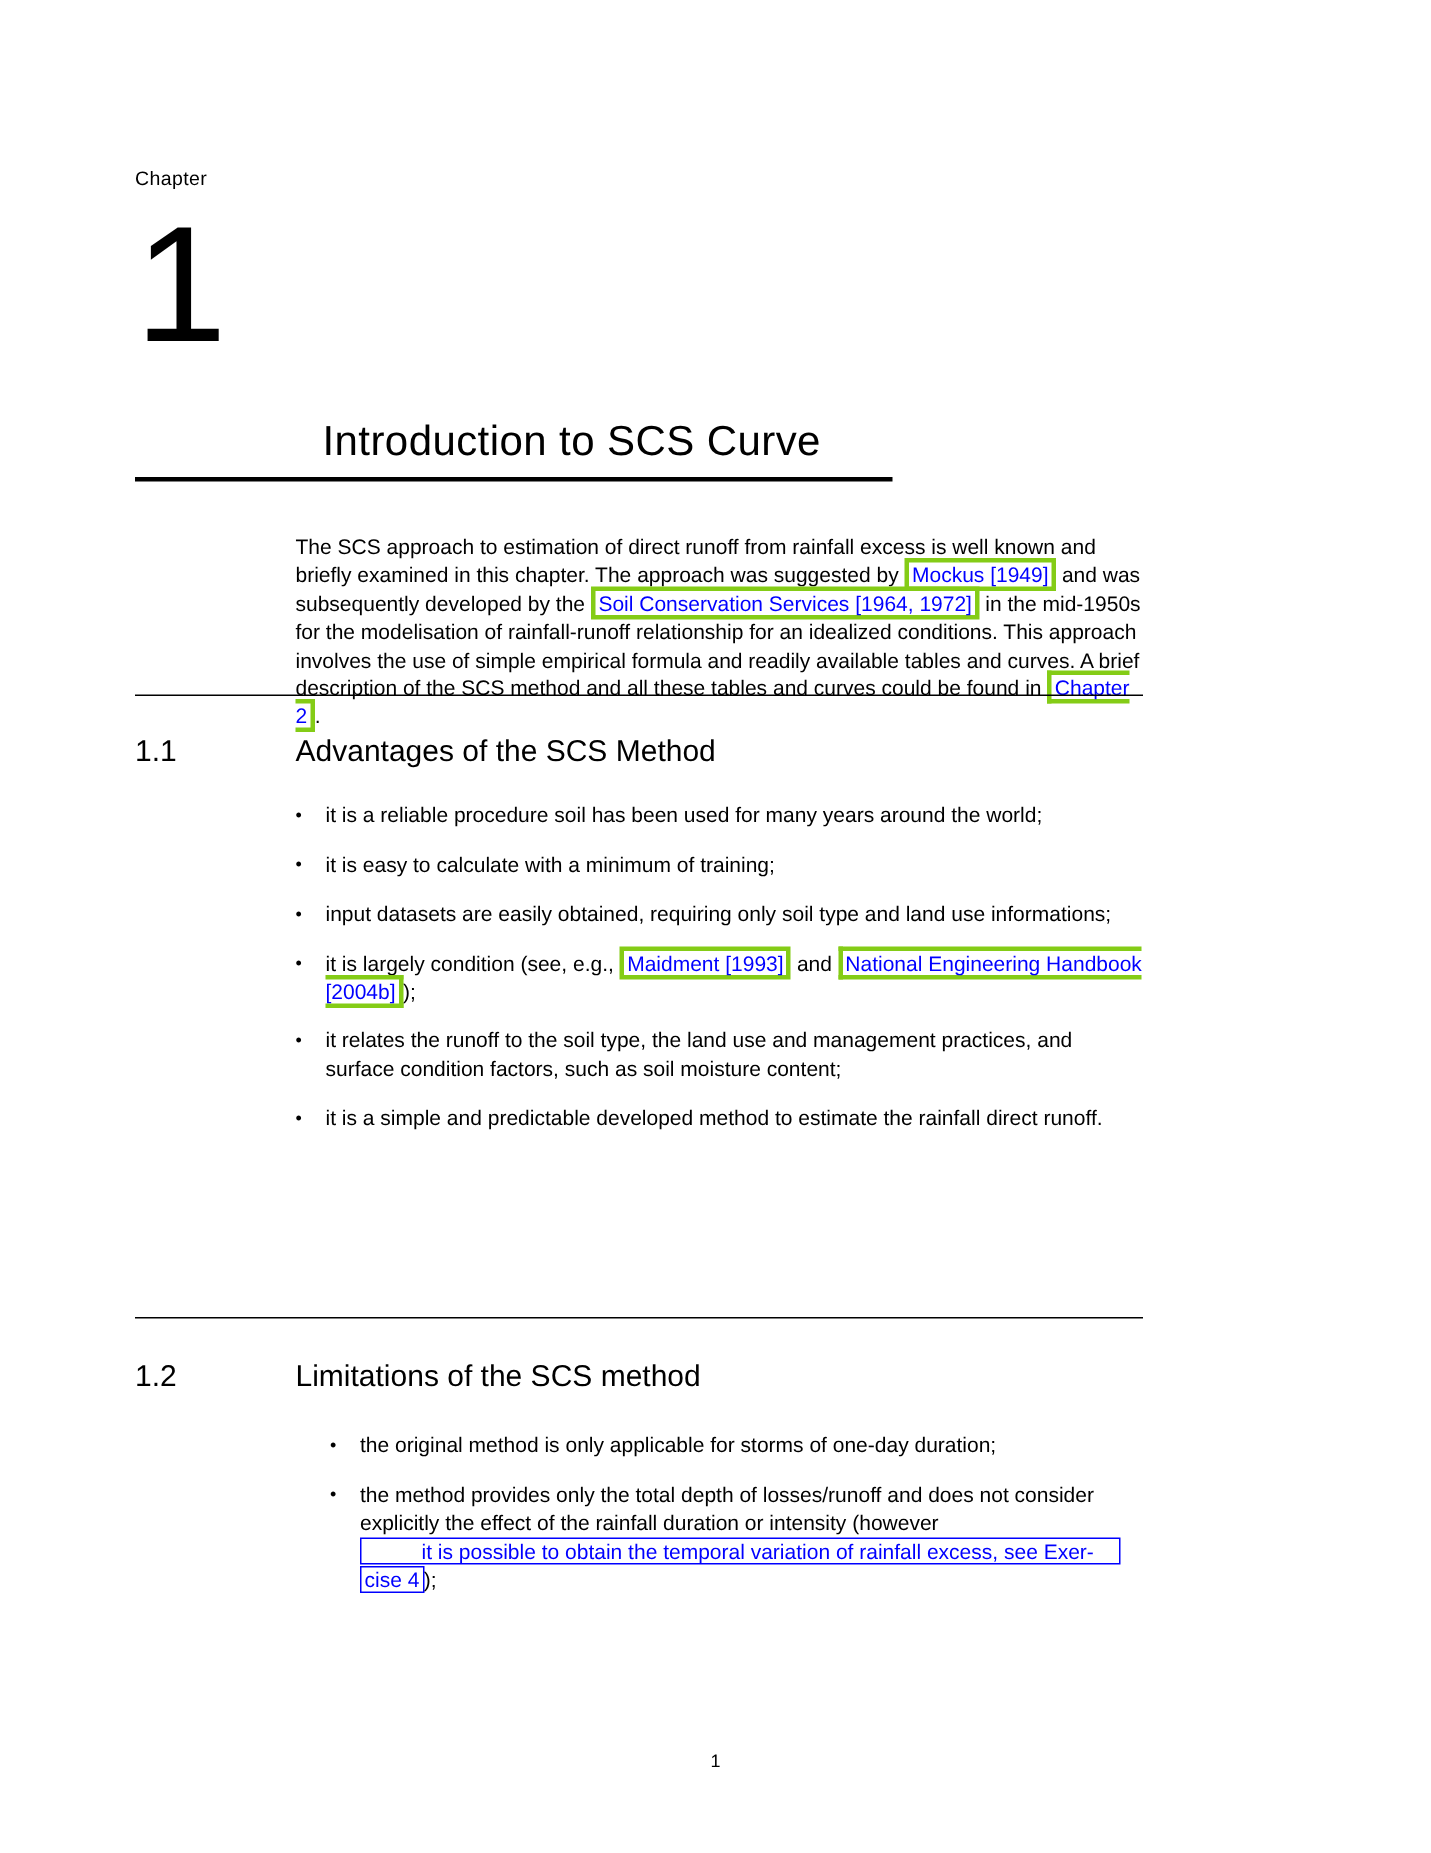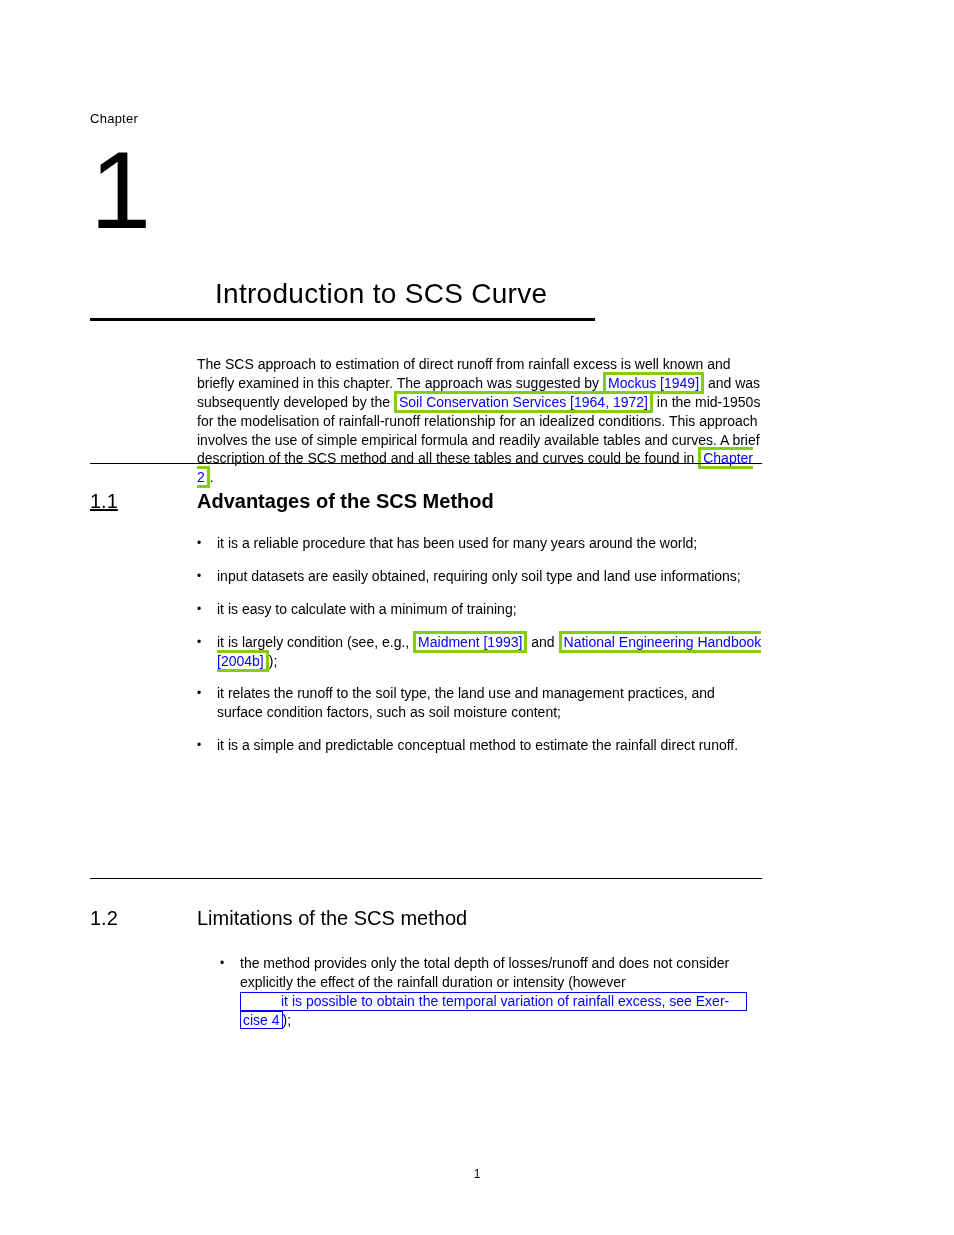--- a/index.html
+++ b/index.html
@@ -67,28 +67,27 @@
     width: 672px;
     height: 1px;
     background: #000;
   }
   .sec1-num {
     position: absolute;
     left: 90px;
     top: 488px;
     font-size: 20px;
     font-weight: 400;
-    text-decoration: underline;
   }
   .sec1-title {
     position: absolute;
     left: 197px;
     top: 488px;
     font-size: 20px;
-    font-weight: 700;
+    font-weight: 400;
   }
   .sec1-body {
     position: absolute;
     left: 197px;
     top: 530px;
     width: 565px;
   }
   .sec2-rule {
     position: absolute;
     left: 90px;
@@ -175,37 +174,38 @@
       <span>This approach involves the use of simple empirical formula and readily available tables and curves. A brief description of the SCS method and all these tables and curves could be found in </span><a href="#" class="boxed-inline">Chapter 2</a>.
     </p>
   </div>
 
   <div class="sec1-rule"></div>
   <div class="sec1-num">1.1</div>
   <div class="sec1-title">Advantages of the SCS Method</div>
 
   <div class="sec1-body">
     <ul>
-      <li><span>it is a reliable procedure that has been used for many years around the world;</span></li>
+      <li><span>it is a reliable procedure soil has been used for many years around the world;</span></li>
+      <li><span>it is easy to calculate with a minimum of training;</span></li>
       <li><span>input datasets are easily obtained, requiring only soil type and land use informations;</span></li>
-      <li><span>it is easy to calculate with a minimum of training;</span></li>
       <li>
         <span>it is largely condition (see, e.g., </span><a href="#" class="boxed-inline">Maidment [1993]</a><span> and </span><a href="#" class="boxed-inline">National Engineering Handbook [2004b]</a><span>);</span>
       </li>
       <li><span>it relates the runoff to the soil type, the land use and management practices, and surface condition factors, such as soil moisture content;</span></li>
-      <li><span>it is a simple and predictable conceptual method to estimate the rainfall direct runoff.</span></li>
+      <li><span>it is a simple and predictable developed method to estimate the rainfall direct runoff.</span></li>
     </ul>
   </div>
 
   <div class="sec2-rule"></div>
   <div class="sec2-num">1.2</div>
   <div class="sec2-title">Limitations of the SCS method</div>
 
   <div class="sec2-body">
     <ul>
+      <li><span>the original method is only applicable for storms of one-day duration;</span></li>
       <li>
         <span>the method provides only the total depth of losses/runoff and does not consider explicitly the effect of the rainfall duration or intensity (however </span><br>
         <a href="#" class="boxed" style="width:463px;padding-left:40px;">it is possible to obtain the temporal variation of rainfall excess, see Exer-</a><br>
         <a href="#" class="boxed">cise 4</a><span>);</span>
       </li>
     </ul>
   </div>
 
   <div class="page-footer">1</div>
 

